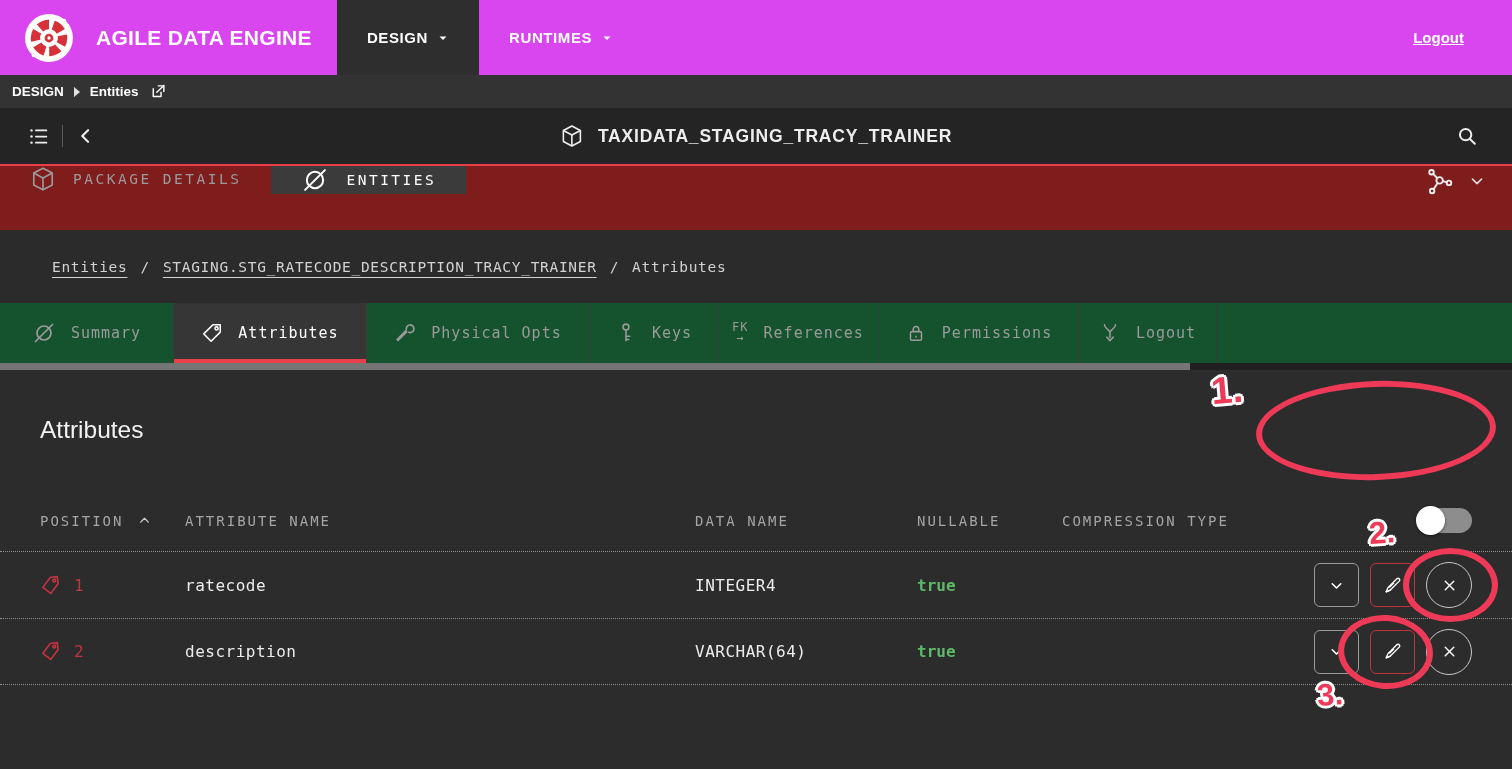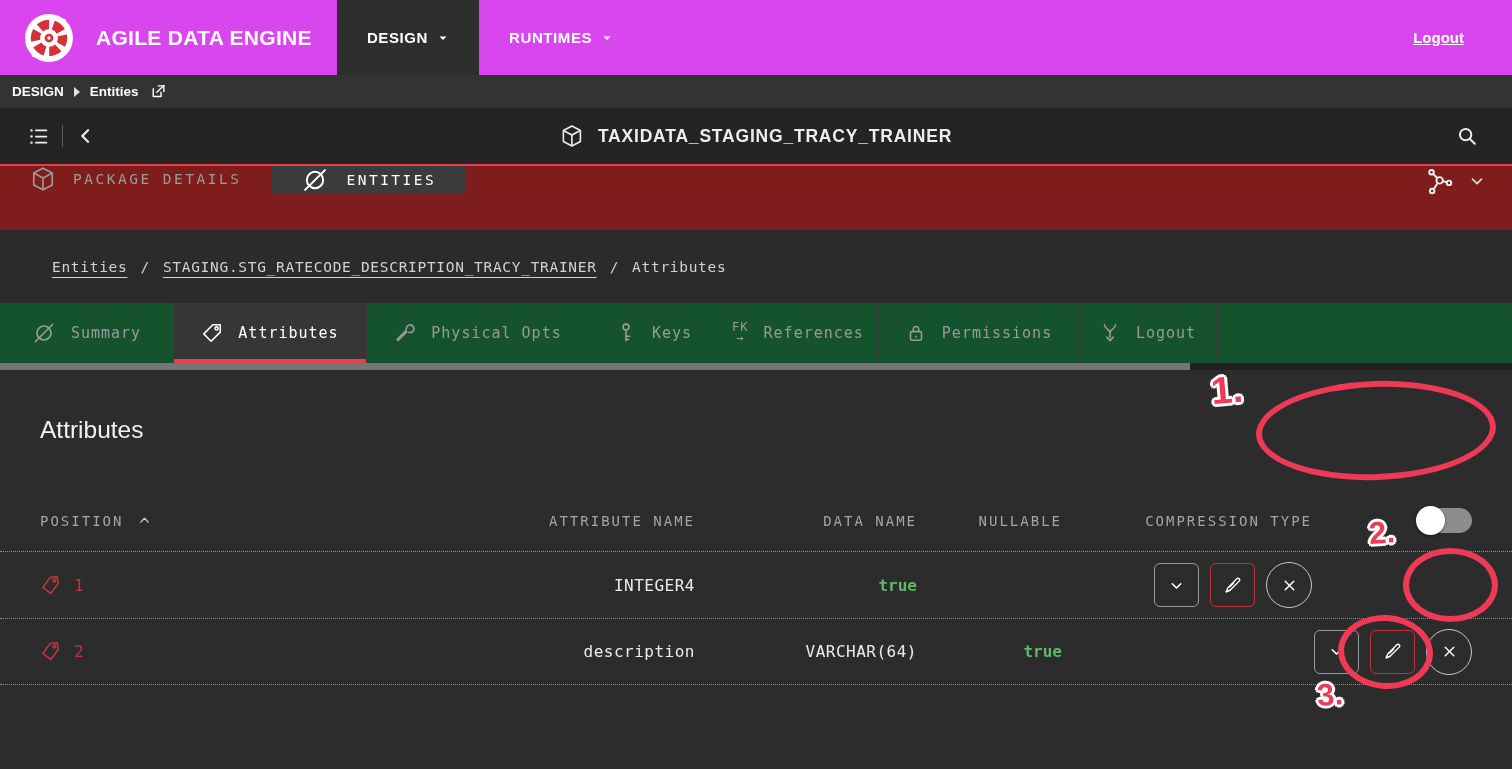--- a/index.html
+++ b/index.html
@@ -49,21 +49,21 @@
   .hscroll { height:7px; background:#202020; }
   .hscroll-thumb { width:1190px; height:7px; background:#757575; }
 
   
   .content { position:relative; height:399px; background:#2c2c2c; color:#ececec; }
   .section-row { height:120px; display:flex; align-items:center; padding:0 44px 0 40px; }
   .page-heading { font-size:24.5px; font-weight:400; color:#f2f2f2; }
   .create-btn { margin-left:auto; height:46px; padding:0 21px; display:flex; align-items:center; gap:14px;
     background:transparent; border:1px solid #a23b43; border-radius:4px; color:#fff; font-size:16.5px; cursor:pointer; font-family:"Liberation Sans",sans-serif; }
 
-  .grid { display:grid; grid-template-columns:145px 510px 222px 145px 250px 1fr; padding:0 40px; align-items:center;text-align:right; }
+  .grid { display:grid; grid-template-columns:145px 510px 222px 145px 250px 1fr; padding:0 40px; align-items:center; }
   .thead { height:61px; color:#a5a5a5; font-size:14px; letter-spacing:2px; white-space:nowrap; }
   .th-pos { display:flex; align-items:center; gap:15px; }
   .th-actions { display:flex; justify-content:flex-end; }
 
   .trow { height:67px; border-top:1px dotted #8f8f8f; font-size:16px; }
   .trow.last { border-bottom:1px dotted #8f8f8f; }
   .cell-pos { display:flex; align-items:center; gap:13px; color:#c33440; }
   .cell-name, .cell-type { color:#ececec; letter-spacing:0.5px; }
   .cell-null { color:#5db968;font-weight:bold; }
   .cell-actions { display:flex; align-items:center; justify-content:flex-end; gap:11px; }
@@ -287,20 +287,21 @@
     </div>
 
     <div class="grid trow mono">
       <div class="cell-pos">
         <svg width="21" height="21" viewBox="0 0 24 24" fill="none" stroke="#c33440" stroke-width="1.8" stroke-linejoin="round" transform="rotate(-8)">
           <path d="M3 13L13 3h8v8L11 21z"></path>
             <circle cx="17" cy="7" r="1.6"></circle>
         </svg>
         <span>1</span>
       </div>
+      <div class="cell-name">ratecode</div>
       <div class="cell-type">INTEGER4</div>
       <div class="cell-null">true</div>
       <div class="cell-comp"></div>
       <div class="cell-actions">
         <button class="btn-sq">
           <svg width="17" height="17" viewBox="0 0 24 24" fill="none" stroke="#fff" stroke-width="2.2" stroke-linecap="round" stroke-linejoin="round">
               <polyline points="6 9.5 12 15.5 18 9.5"></polyline>
             </svg>
         </button>
         <button class="btn-sq edit">

